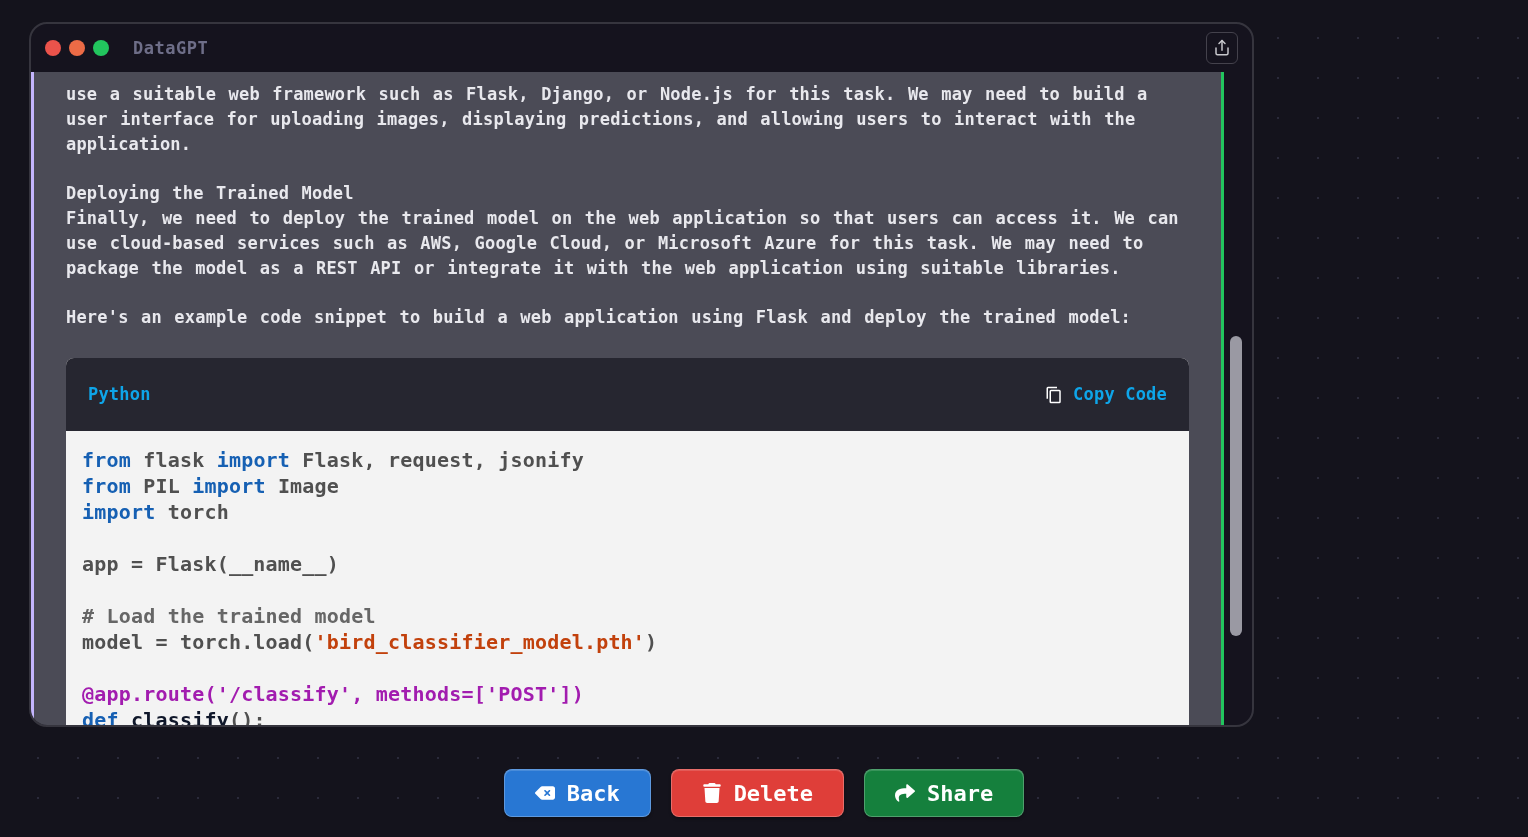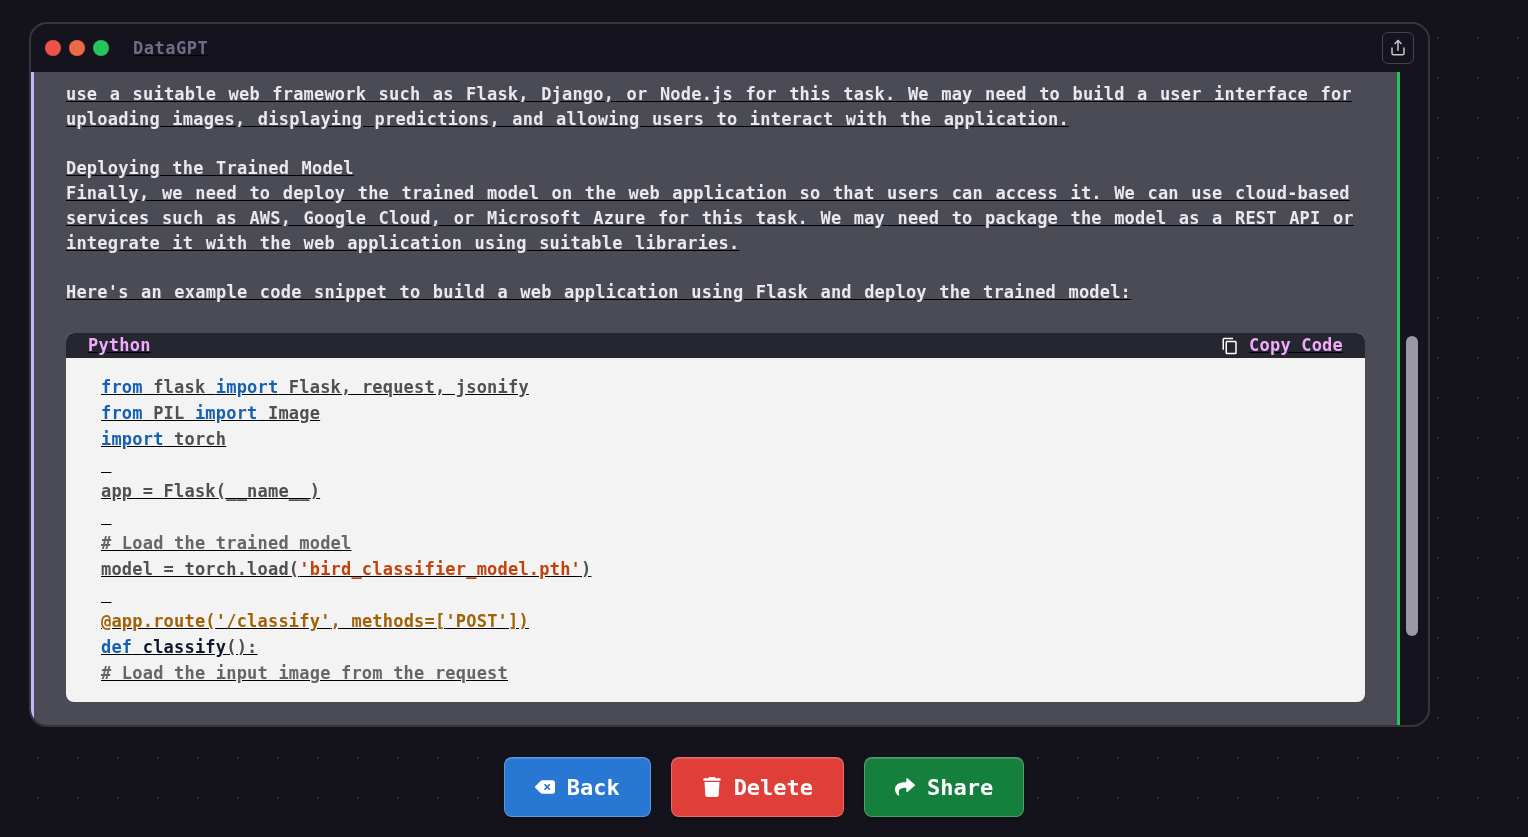--- a/index.html
+++ b/index.html
@@ -10,28 +10,27 @@
   background-image: radial-gradient(circle, #2a2a3a 1.5px, transparent 1.5px);
   background-size: 40px 40px;
   background-position: 18px 18px;
   font-family: 'Consolas', 'Menlo', 'Monaco', monospace;
   overflow: hidden;
   position: relative;
 }
 .window {
   position: absolute;
   left: 29px; top: 22px;
-  width: 1401px; height: 705px;
+  width: 1225px; height: 705px;
   background: #15131e;
   border: 2px solid #36353e;
   border-radius: 18px;
   overflow: hidden;
   display: flex;
   flex-direction: column;
-  text-decoration: underline;
 }
 .titlebar {
   height: 48px;
   display: flex;
   align-items: center;
   padding: 0 14px;
   justify-content: space-between;
 }
 .traffic { display: flex; align-items: center; gap: 8px; }
 .dot { width: 16px; height: 16px; border-radius: 50%; }
@@ -72,41 +71,41 @@
 .spacer { height:24px; }
 .heading { margin-top:24px; }
 .codeblock {
   margin-top:28px;
   background:#f3f3f3;
   border-radius:8px;
   overflow:hidden;
 }
 .codehead {
   background:#262630;
-  color:#f0abfc;
+  color:#0ea5e9;
   display:flex;
   justify-content:space-between;
   align-items:center;
-  padding:0 22px;
+  padding:24px 22px;
   font-size:17px;
   font-weight:600;
 }
 .copybtn { display:flex; align-items:center; gap:10px; cursor:pointer;justify-content:flex-end; }
 .copybtn svg { width:18px; height:18px; fill:#fff; }
 .codebody {
-  padding:16px 35px;
-  font-size:17px;
+  padding:16px 16px;
+  font-size:20px;
   line-height:26px;
   color:#505050;
   font-weight:600;
   font-family:'Consolas','Menlo',monospace;
 }
 .kw { color:#1660b3; font-weight:700;}
 .str { color:#c2410c; }
-.dec { color:#a16207; }
+.dec { color:#a21caf; }
 .fn { color:#0f172a; }
 .cm { color:#666; }
 .scrollbar {
   width:18px;
   padding:4px 2px 4px 0;
   display:flex; align-items:flex-start;
 }
 .scroll-thumb {
   width:12px;
   height:300px;
@@ -117,21 +116,21 @@
 }
 .action-bar {
   position:absolute;
   left:0; right:0;
   bottom:20px;
   display:flex;
   justify-content:center;
   gap:20px;
 }
 .abtn {
-  height:60px;
+  height:48px;
   padding:0 30px;
   border-radius:8px;
   display:flex;
   align-items:center;
   gap:12px;
   font-size:22px;
   font-weight:700;
   color:#fff;
   cursor:pointer;
   border:1px solid rgba(255,255,255,0.25);

